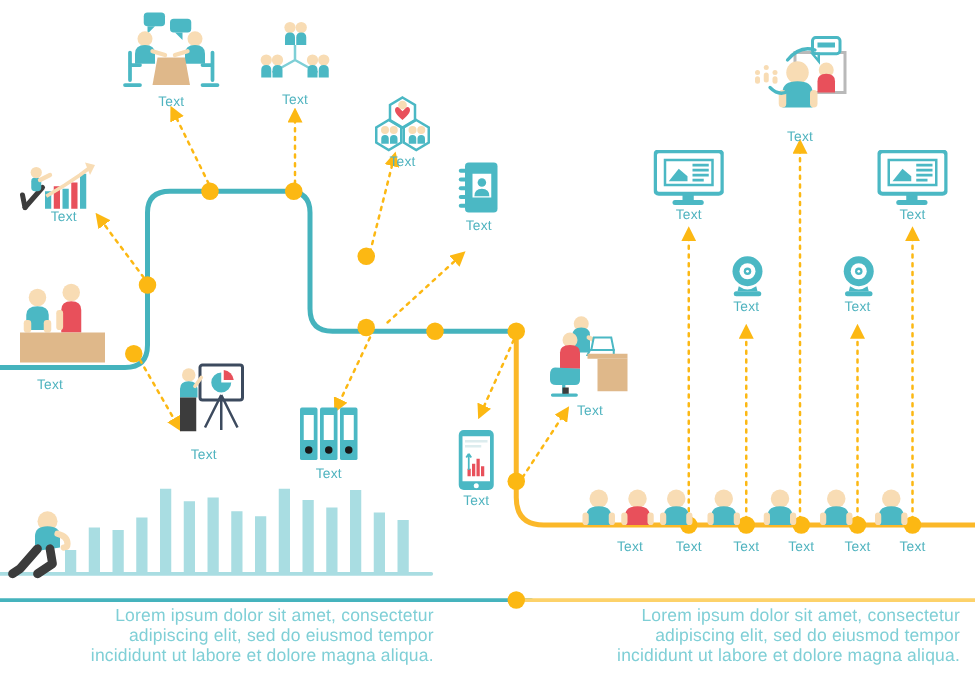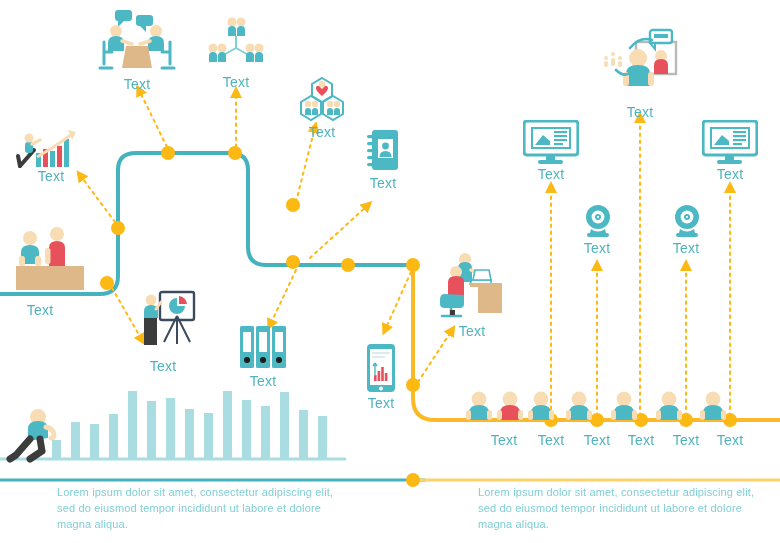--- a/index.html
+++ b/index.html
@@ -20,34 +20,35 @@
   #canvas svg.layer {
     position: absolute;
     left: 0;
     top: 0;
     width: 780px;
     height: 543px;
   }
   .node-label {
     position: absolute;
     font-family: "Liberation Sans", sans-serif;
-    font-size: 14px;
+    font-size: 11px;
     color: #4fb3bf;
     text-align: center;
     white-space: nowrap;
     transform: translateX(-50%);
     letter-spacing: 0.2px;
   }
   .para {
     position: absolute;
     font-family: "Liberation Sans", sans-serif;
-    font-size: 11px;
+    font-size: 14px;
     line-height: 16px;
     color: #7fcfd6;
     letter-spacing: 0.15px;
+    text-align: right;
   }
   .icon-wrap {
     position: absolute;
   }
   .icon-wrap svg { display: block; }
 </style>
 </head>
 <body>
 
 <div id="canvas">

